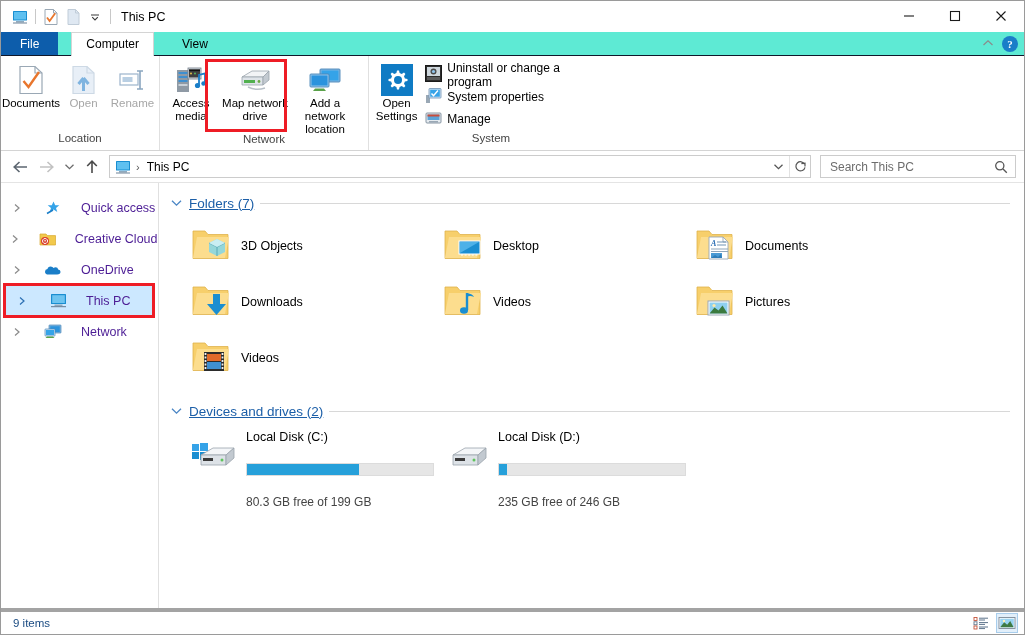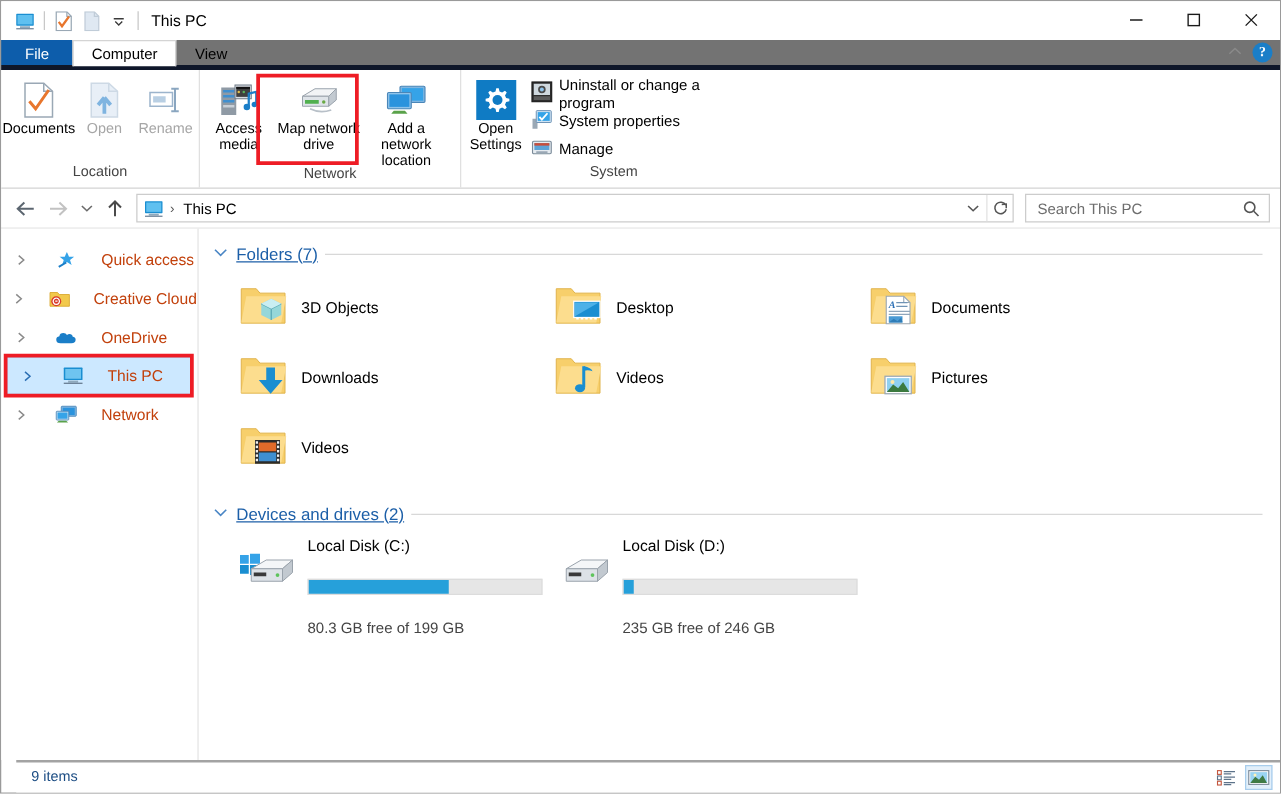--- a/index.html
+++ b/index.html
@@ -44,26 +44,27 @@
     position: absolute; right: 0; top: 0; display: flex;
   }
   .win-btn {
     width: 46px; height: 30px;
     display: flex; align-items: center; justify-content: center;
   }
 
   
   .tabstrip {
     height: 24px;
-    background: #737373;
+    background: #5eead4;
     display: flex;
     align-items: stretch;
     flex: 0 0 auto;
     position: relative;
-    border-bottom: 4px solid #0f172a;
+    border-bottom: 1px solid #0f172a;
+    gap: 13px;
   }
   .tab {
     padding: 0 14px;
     display: flex; align-items: center;
     font-size: 12px; color: #000;
     border: 1px solid transparent;
     border-bottom: none;
     position: relative;
   }
   .tab.file {
@@ -208,21 +209,21 @@
     background: #ffffff;
     border-right: 1px solid #e0e0e0;
     padding-top: 9px;
     position: relative;
     flex: 0 0 auto;
   }
   .navitem {
     height: 31px;
     display: flex; align-items: center;
     padding-left: 8px;
-    font-size: 12.5px; color: #c2410c;
+    font-size: 12.5px; color: #4c1d95;
     gap: 18px;
   }
   .navitem .chev {
     width: 16px; color: #8a8a8a; font-size: 10px;
     display: flex; align-items: center; justify-content: center;
   }
   .navitem .nicon { width: 20px; display: flex; align-items: center; justify-content: center; }
   .navitem.selected { background: #cce8ff; border: 1px solid #99d1ff; }
   .navitem.selected .chev { color: #2c6fb3; }
   .nav-label { white-space: nowrap; overflow: hidden; }
@@ -267,26 +268,25 @@
     width: 188px; height: 13px;
     background: #e6e6e6;
     border: 1px solid #dcdcdc;
   }
   .bar-fill { height: 100%; background: #26a0da; }
   .drive-free { font-size: 12px; color: #444; }
 
   
   .statusbar {
     height: 26px;
-    border-top: 2px solid #a3a3a3;
+    border-top: 4px solid #a3a3a3;
     display: flex; align-items: center;
     padding: 0 6px 0 12px;
     flex: 0 0 auto;
     background: #fff;
-    margin-left: 12px;
   }
   .status-text { font-size: 11.5px; color: #1a4b82; }
   .view-btns { margin-left: auto; display: flex; gap: 4px; align-items: center; }
   .view-btn {
     width: 22px; height: 20px;
     display: flex; align-items: center; justify-content: center;
   }
   .view-btn.active { background: #e2effa; border: 1px solid #a8cdec; }
 </style>
 </head>

